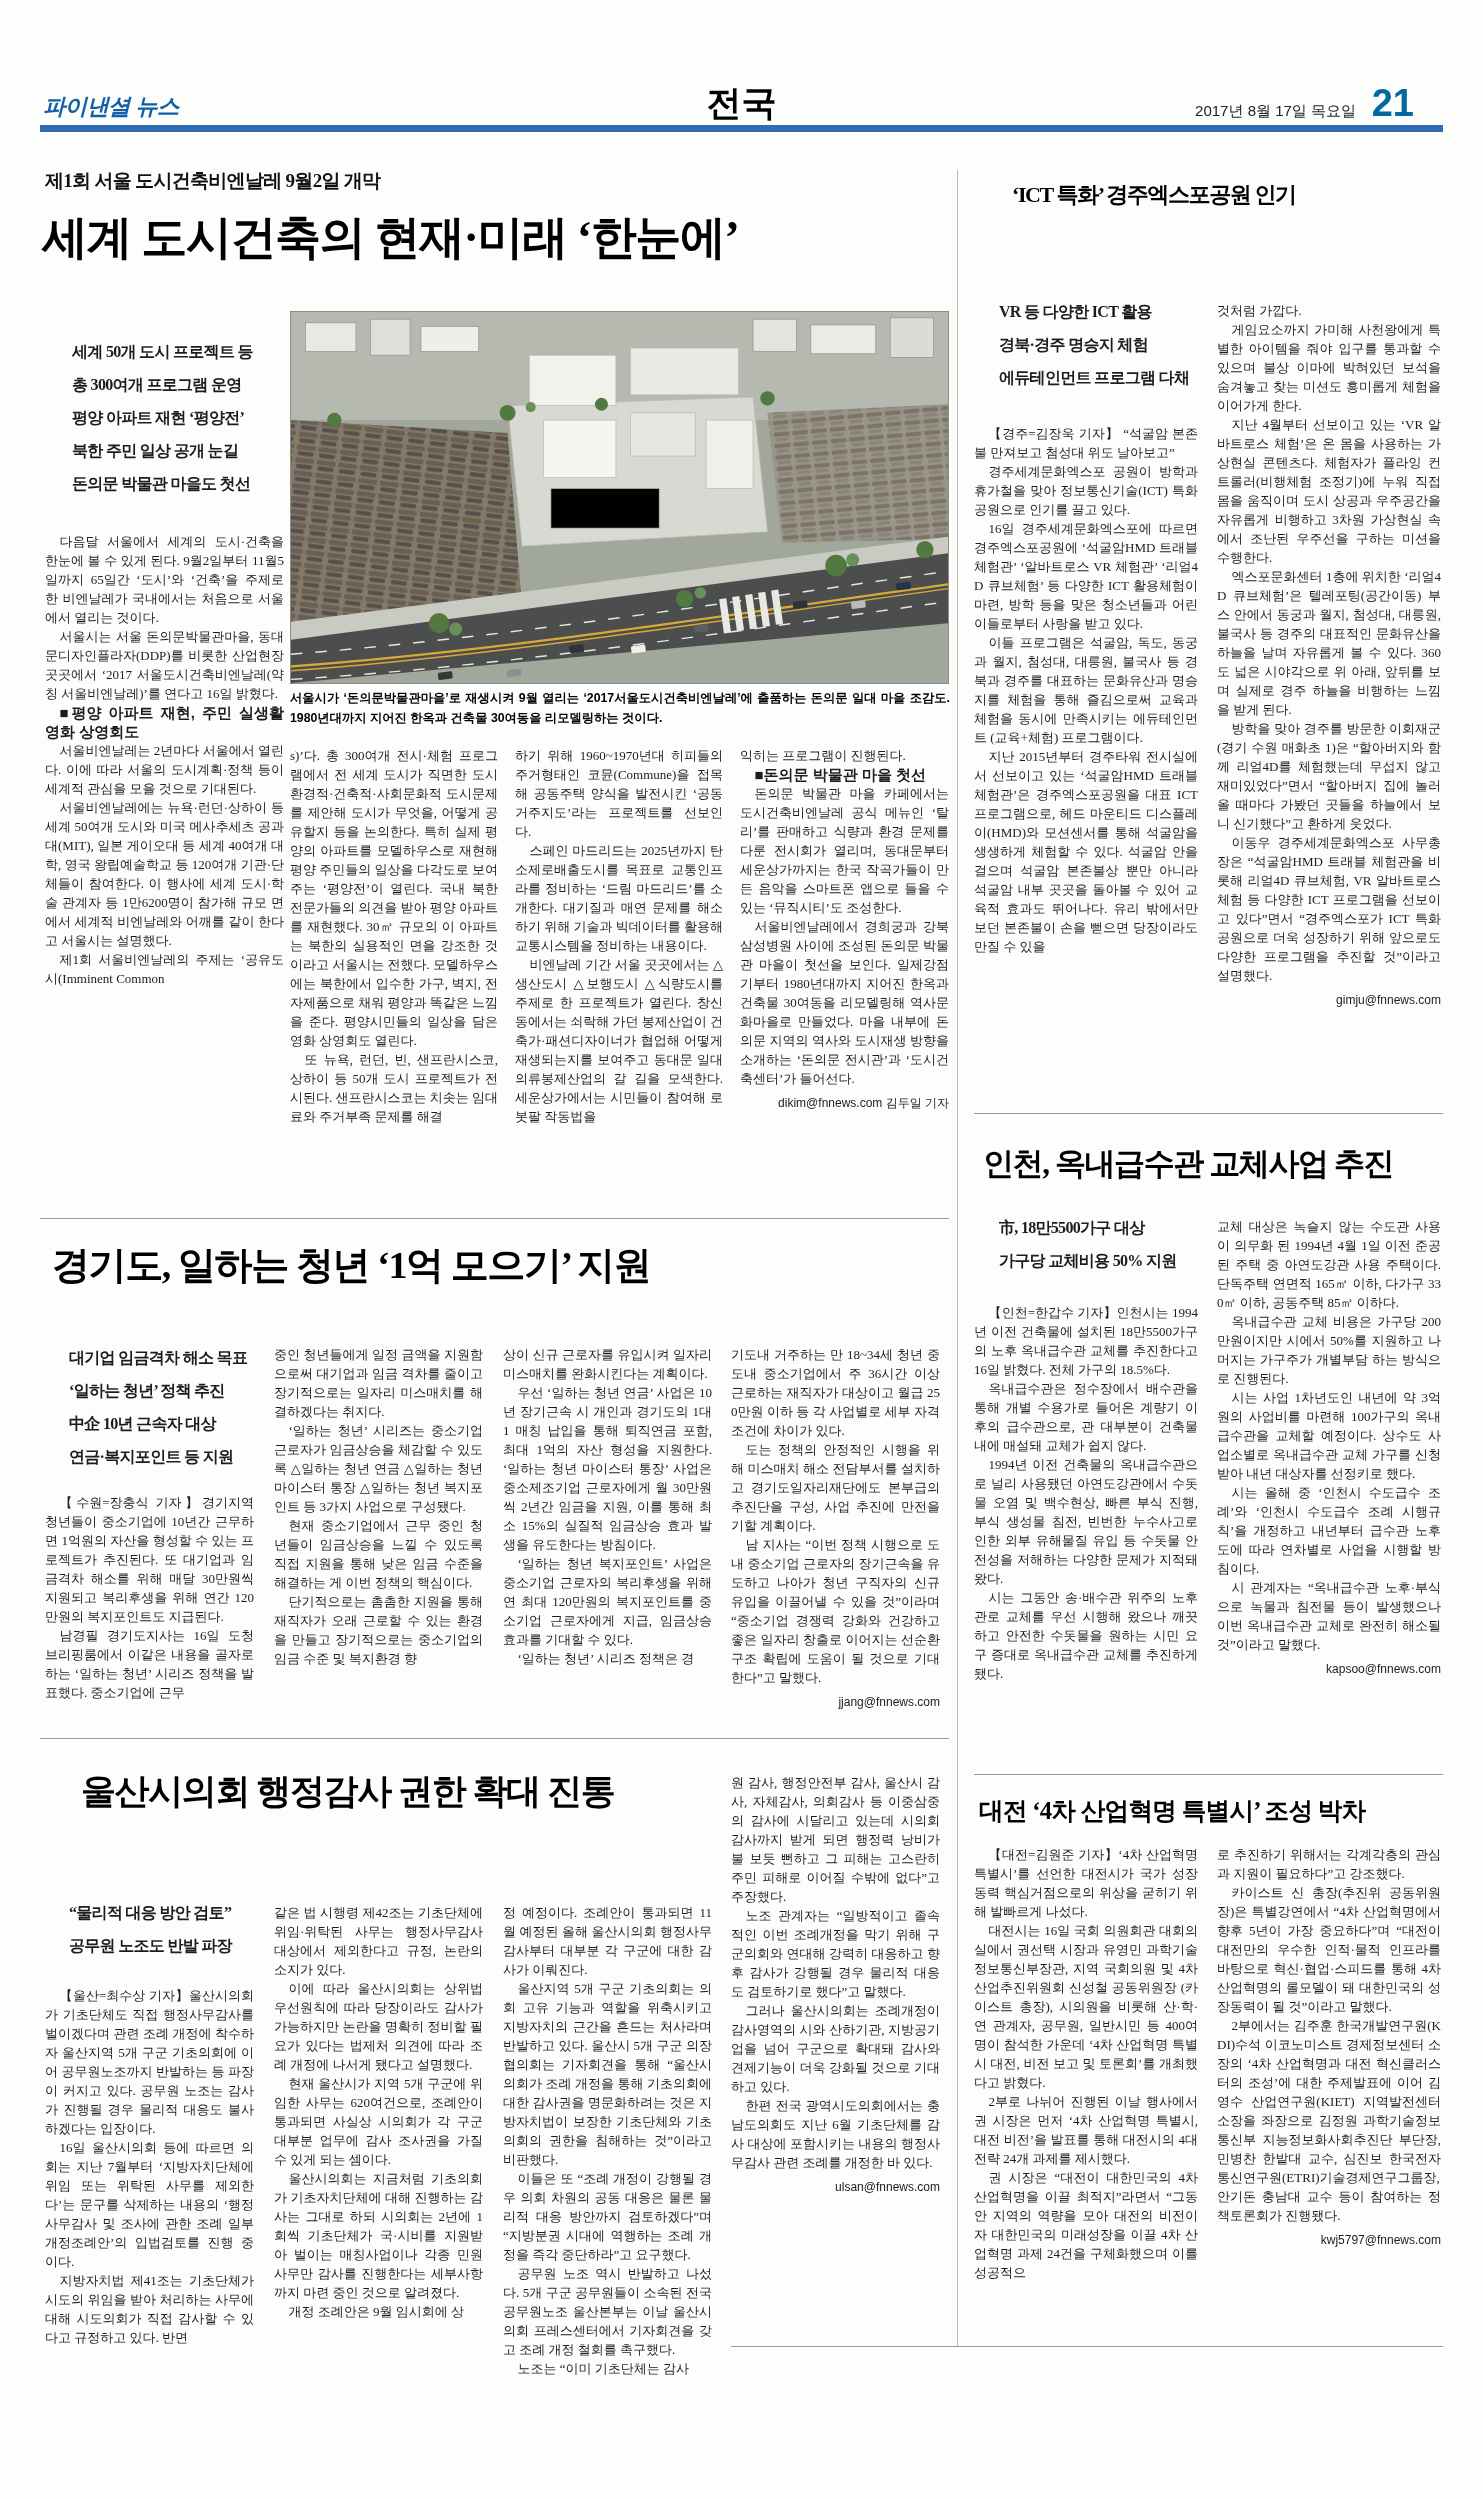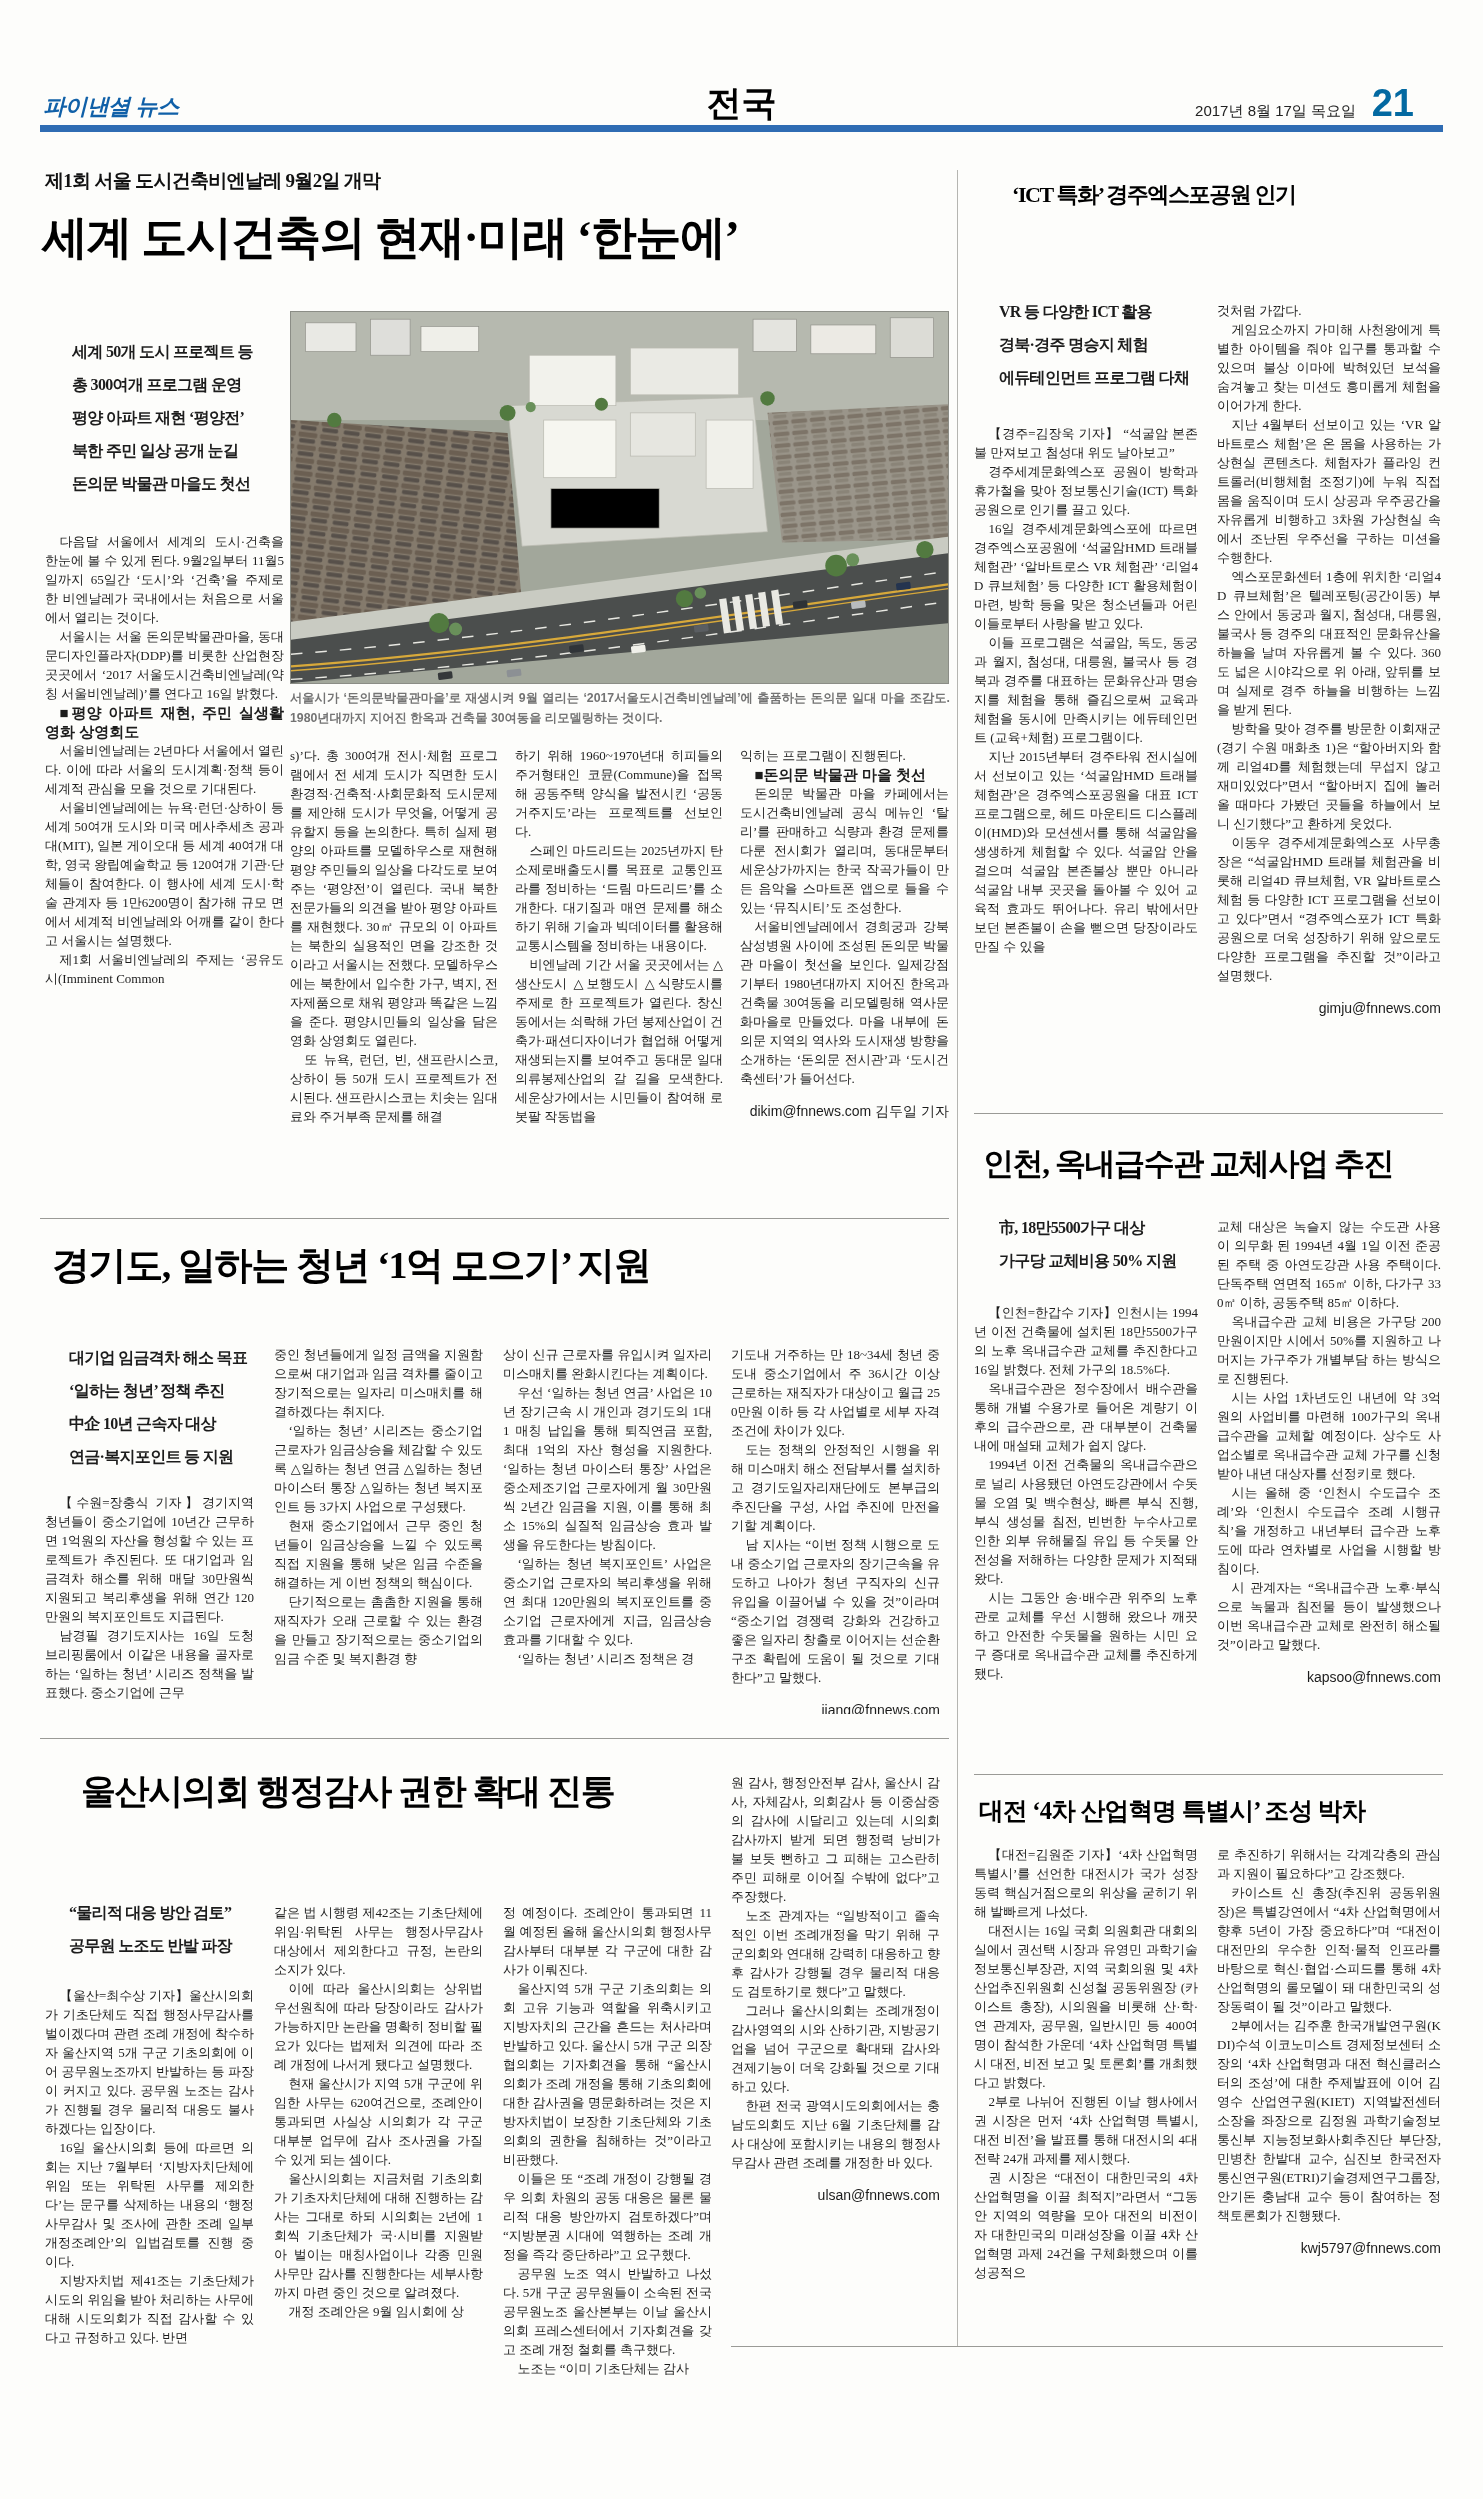--- a/index.html
+++ b/index.html
@@ -20,23 +20,23 @@
   .rule-v{position:absolute;background:#b5b5b1;width:0.7px;}
   .kicker{position:absolute;font-weight:600;font-size:19px;letter-spacing:-0.7px;color:#111;}
   .headline{position:absolute;font-weight:700;color:#000;letter-spacing:-1.4px;white-space:nowrap;}
   .subheads .para{font-weight:700;font-size:16px;line-height:33px;text-indent:0;text-align:left;letter-spacing:-0.7px;}
   .col{position:absolute;overflow:hidden;font-size:13px;line-height:19px;text-align:justify;
        word-break:break-all;letter-spacing:0;}
   .para{margin:0;text-indent:14.5px;}
   .para.noind{text-indent:0;}
   .para.sechead{font-weight:700;font-family:"Liberation Sans","DejaVu Sans",sans-serif;font-size:15px;}
   .para.email{font-family:"Liberation Sans","DejaVu Sans",sans-serif;text-align:right;text-indent:0;
-              font-size:14px;margin-top:14px;}
+              font-size:12px;margin-top:6px;}
   .caption{position:absolute;font-family:"Liberation Sans","DejaVu Sans",sans-serif;font-size:12.3px;
-           font-weight:600;line-height:19.6px;text-align:justify;word-break:break-all;color:#737373;}
+           font-weight:600;line-height:19.6px;text-align:justify;word-break:break-all;color:#000000;}
   .photo{position:absolute;border:0.7px solid #8b8d86;box-sizing:border-box;}
 </style>
 </head>
 <body>
 
 <div class="page">
 
   <div class="masthead">파이낸셜 뉴스</div>
   <div class="section-title">전국</div>
   <div class="dateline">2017년 8월 17일 목요일</div>

